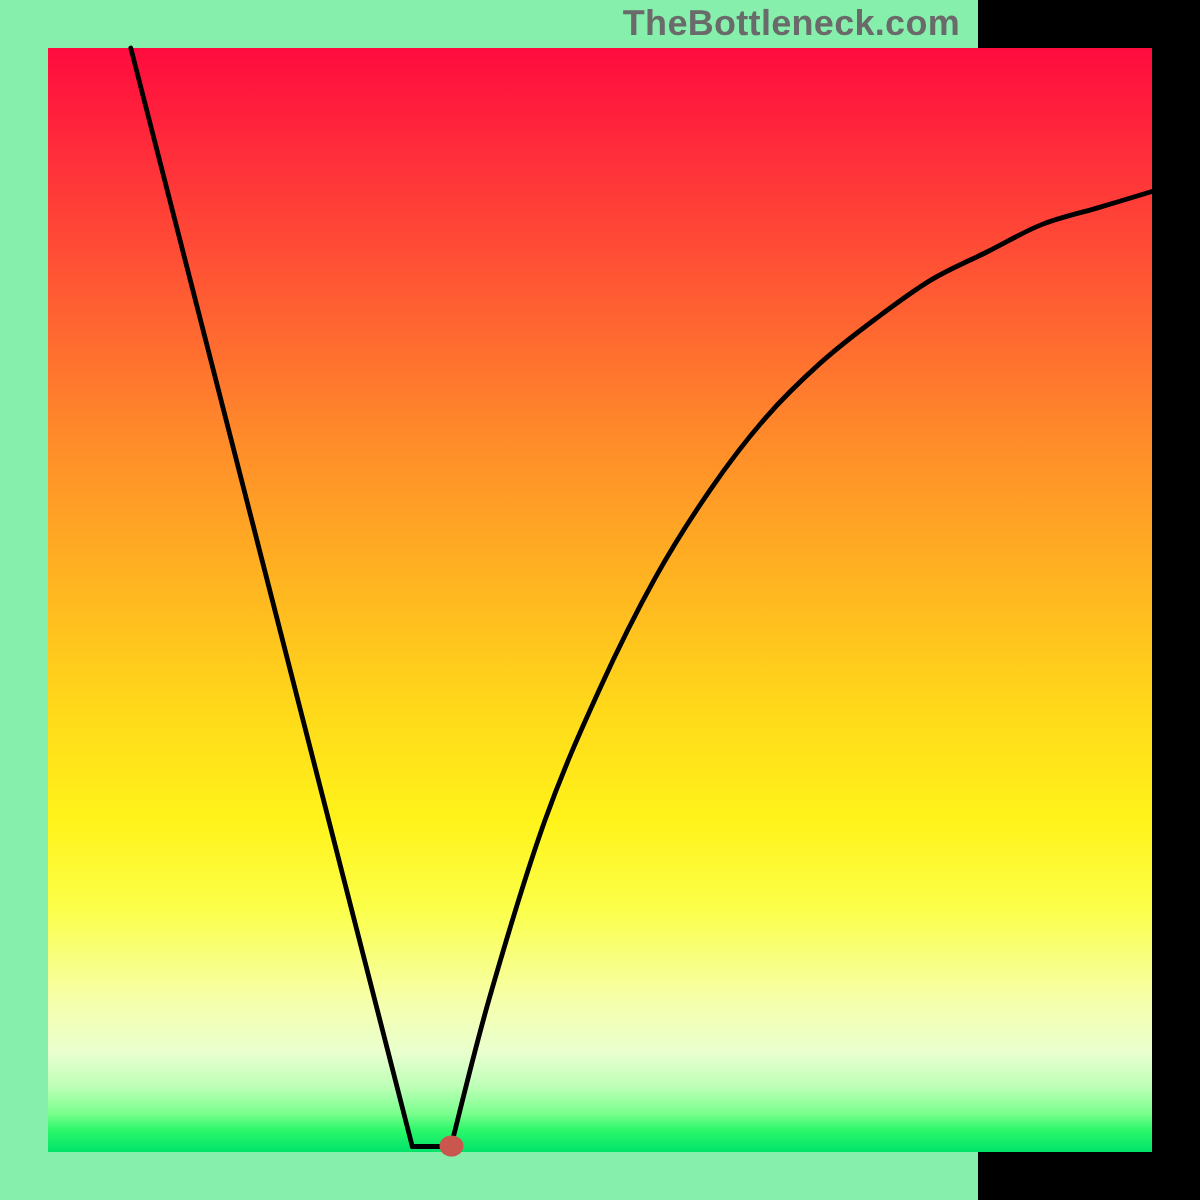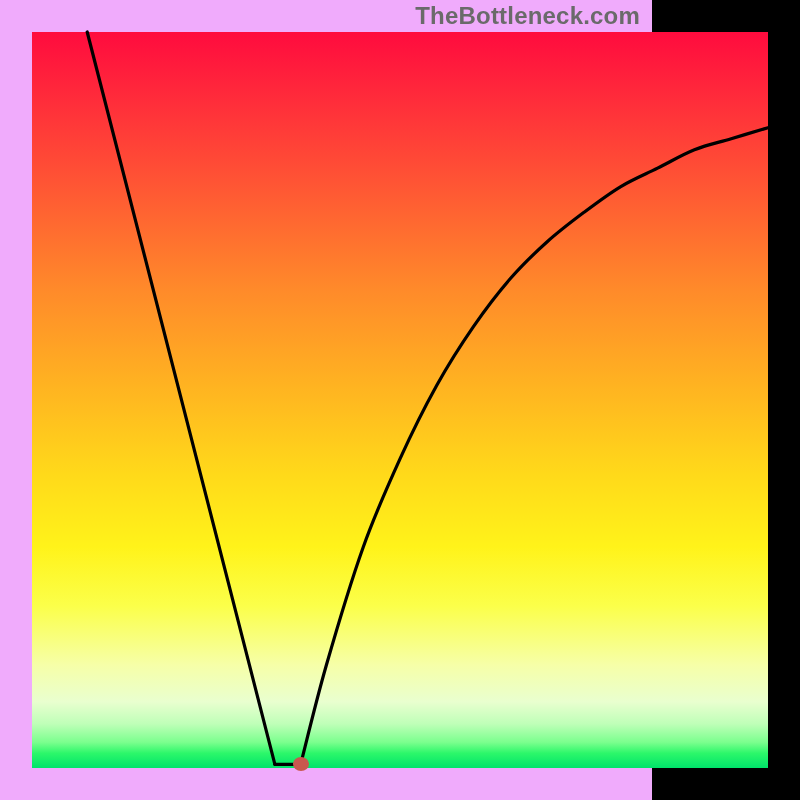--- a/index.html
+++ b/index.html
@@ -8,21 +8,21 @@
     width: 800px;
     height: 800px;
     background: #000;
     font-family: Arial, Helvetica, sans-serif;
     overflow: hidden;
   }
   .container {
     position: relative;
     width: 652px;
     height: 800px;
-    background: #f0abfc;
+    background: #86efac;
   }
   .watermark {
     position: absolute;
     top: 2px;
     right: 12px;
     color: #6a6a6a;
     font-size: 24px;
     font-weight: 600;
     letter-spacing: 0.2px;
     font-family: Arial, Helvetica, sans-serif;

